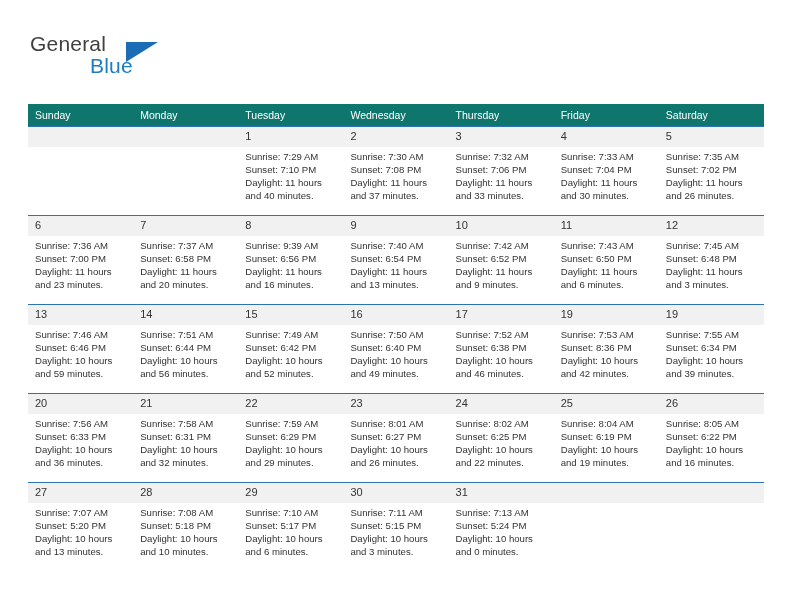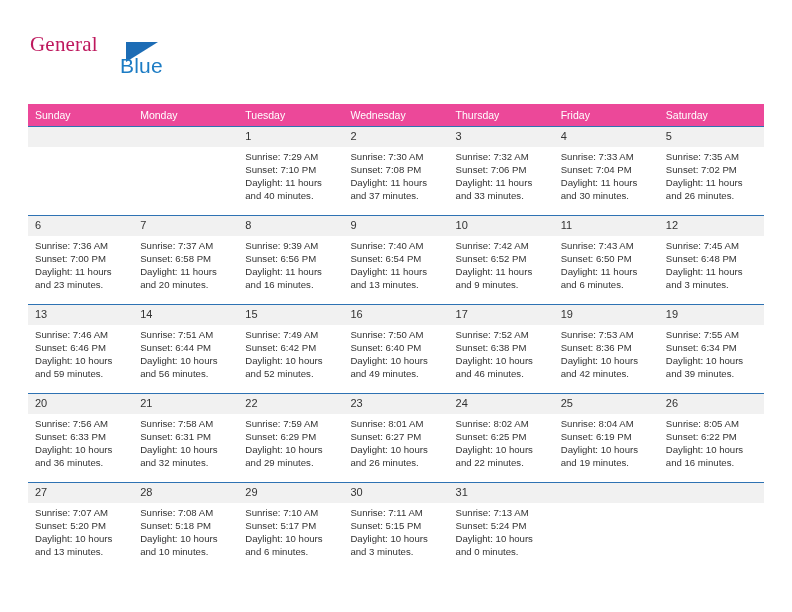--- a/index.html
+++ b/index.html
@@ -35,32 +35,31 @@
     top: 4px;
     width: 140px;
     height: 56px;
   }
   .brand-general {
     position: absolute;
     left: 2px;
     top: 0px;
     font-size: 21px;
     letter-spacing: 0.2px;
-    color: #be185d;
-    font-family: Liberation Serif, serif;
+    color: #404040;
+    font-family: Liberation Sans, sans-serif;
   }
   .brand-blue {
     position: absolute;
     left: 62px;
     top: 22px;
     font-size: 21px;
     letter-spacing: 0.2px;
     color: #1c7cc4;
     font-family: "Liberation Sans", sans-serif;
-    margin-left: 30px;
   }
   .brand-triangle {
     position: absolute;
     left: 98px;
     top: 10px;
     width: 0;
     height: 0;
     border-left: 32px solid #1c6cb5;
     border-bottom: 20px solid transparent;
   }
@@ -90,21 +89,21 @@
   
   .calendar {
     position: absolute;
     left: 28px;
     top: 104px;
     width: 736px;
     border-collapse: collapse;
     table-layout: fixed;
   }
   .calendar th {
-    background: #ec4899;
+    background: #0f766e;
     color: #ffffff;
     font-size: 10.5px;
     font-weight: normal;
     text-align: left;
     padding: 5px 0 5px 7px;
     height: 11px;
     border: none;
   }
   .calendar td {
     vertical-align: top;

